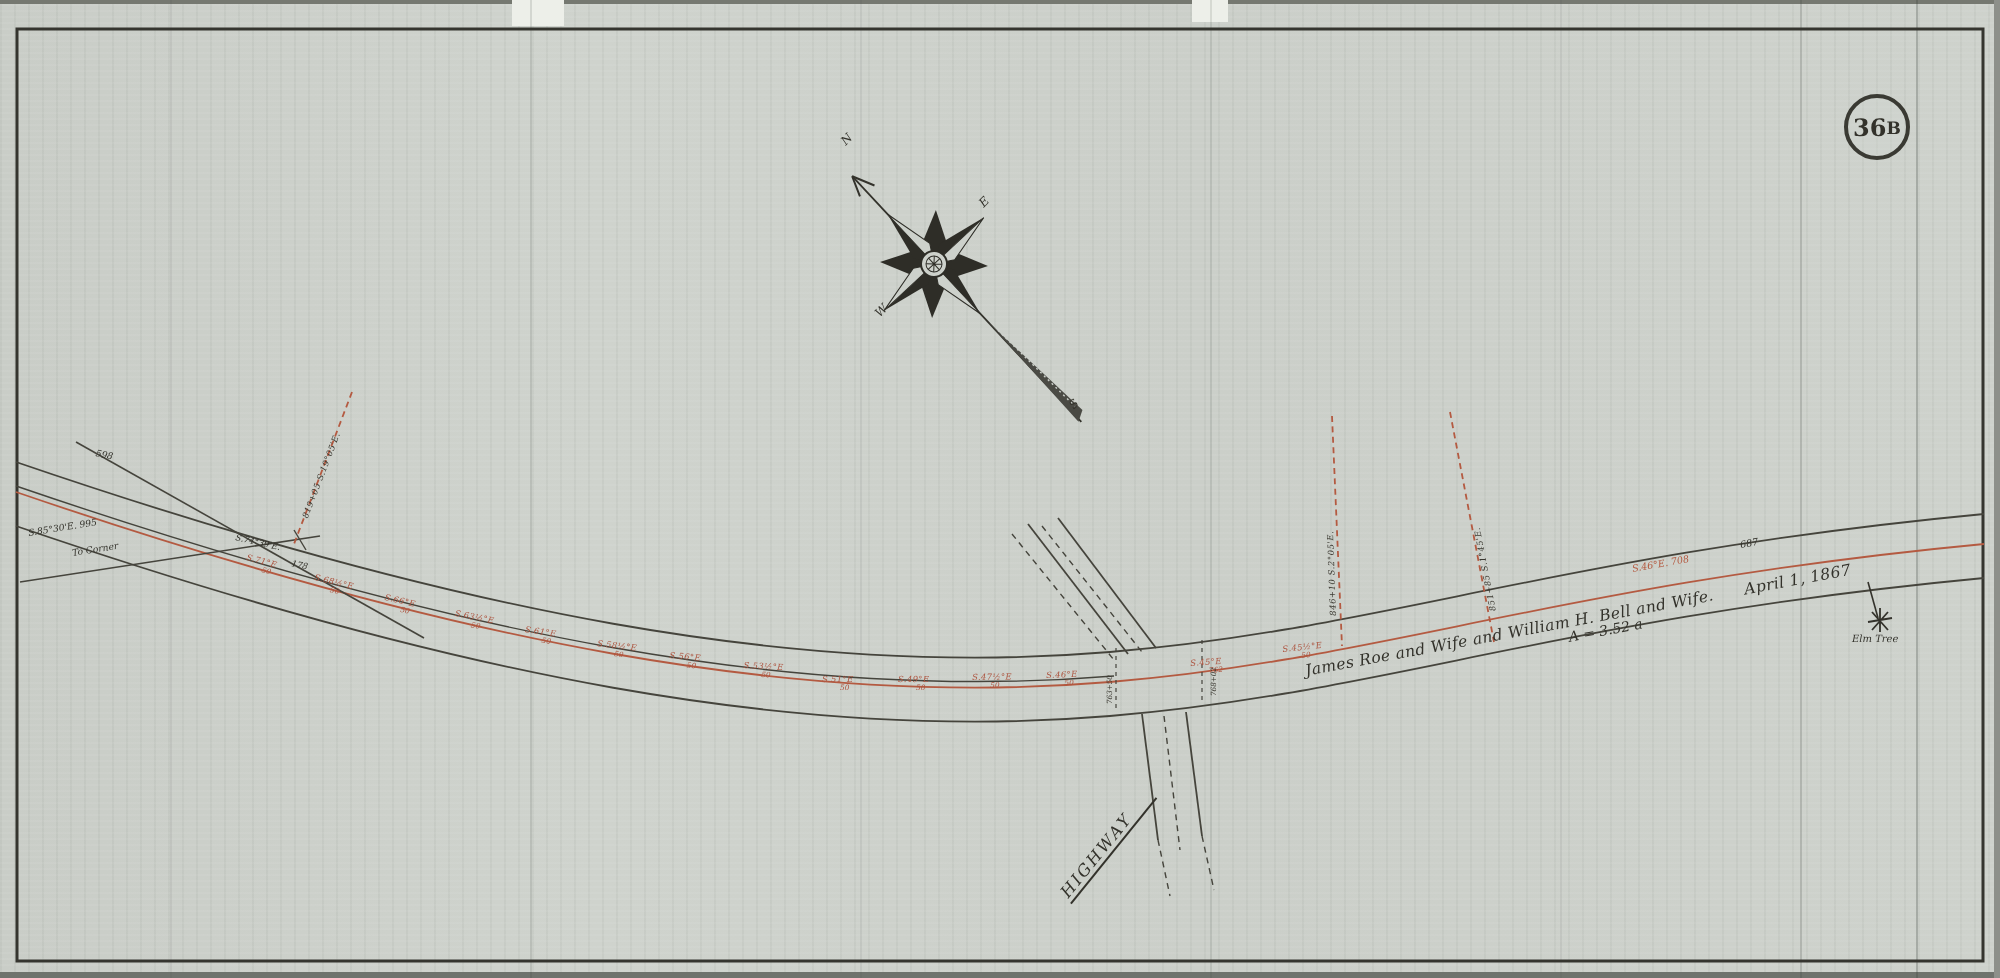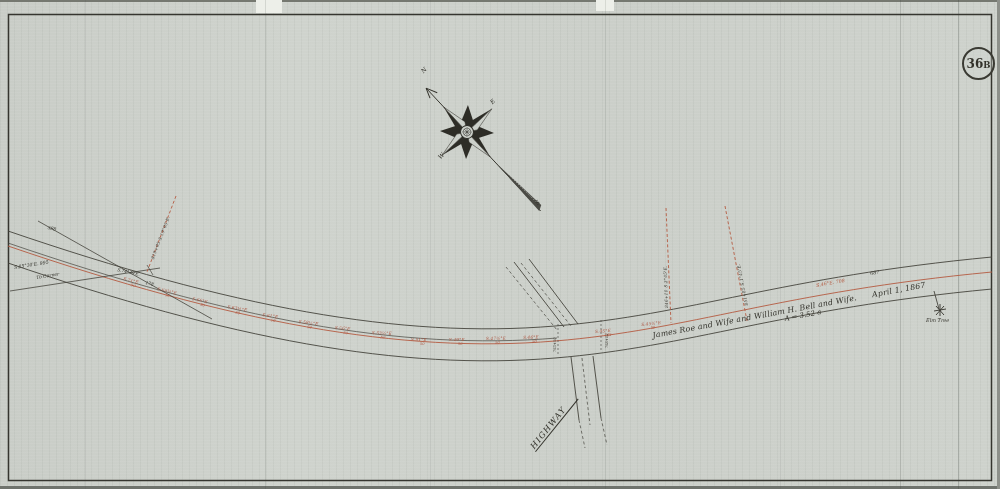--- a/index.html
+++ b/index.html
@@ -16,21 +16,20 @@
        transform-origin:0 0;line-height:1;}
   .red{color:#b45a41;}
   .seam{position:absolute;top:0;width:1px;height:489px;background:#3c423c;}
   .edge{position:absolute;background:#757870;}
   .notch{position:absolute;background:#edefe9;}
   .badge{
     position:absolute;left:922px;top:47px;width:29px;height:29px;border:2.4px solid #3a3a33;
     border-radius:50%;display:flex;align-items:center;justify-content:center;
     color:#33322b;font-weight:bold;font-style:normal;font-size:12px;letter-spacing:0;
     background:rgba(210,214,208,.35);
-    margin-left:40px;
   }
   .badge .suffix{font-size:8.5px;margin-top:2px;}
   svg{position:absolute;left:0;top:0;}
   .sta{position:absolute;transform-origin:0 0;color:#ad5540;font-style:italic;}
   .sta .b{display:block;font-size:4.2px;letter-spacing:.2px;}
   .sta .d{display:block;font-size:3.7px;margin:-0.5px 0 0 9px;}
   .off{position:absolute;transform-origin:0 0;color:#3a3830;font-size:4.2px;font-style:italic;letter-spacing:.3px;}
   .tick{position:absolute;transform-origin:0 0;color:#3a3830;font-size:3.6px;font-style:italic;}
   .hwy{border-bottom:.8px solid #33322b;padding:0 16px 1px 1px;letter-spacing:1.2px;
        font-size:8.2px;font-style:italic;transform-origin:0 100%;}

